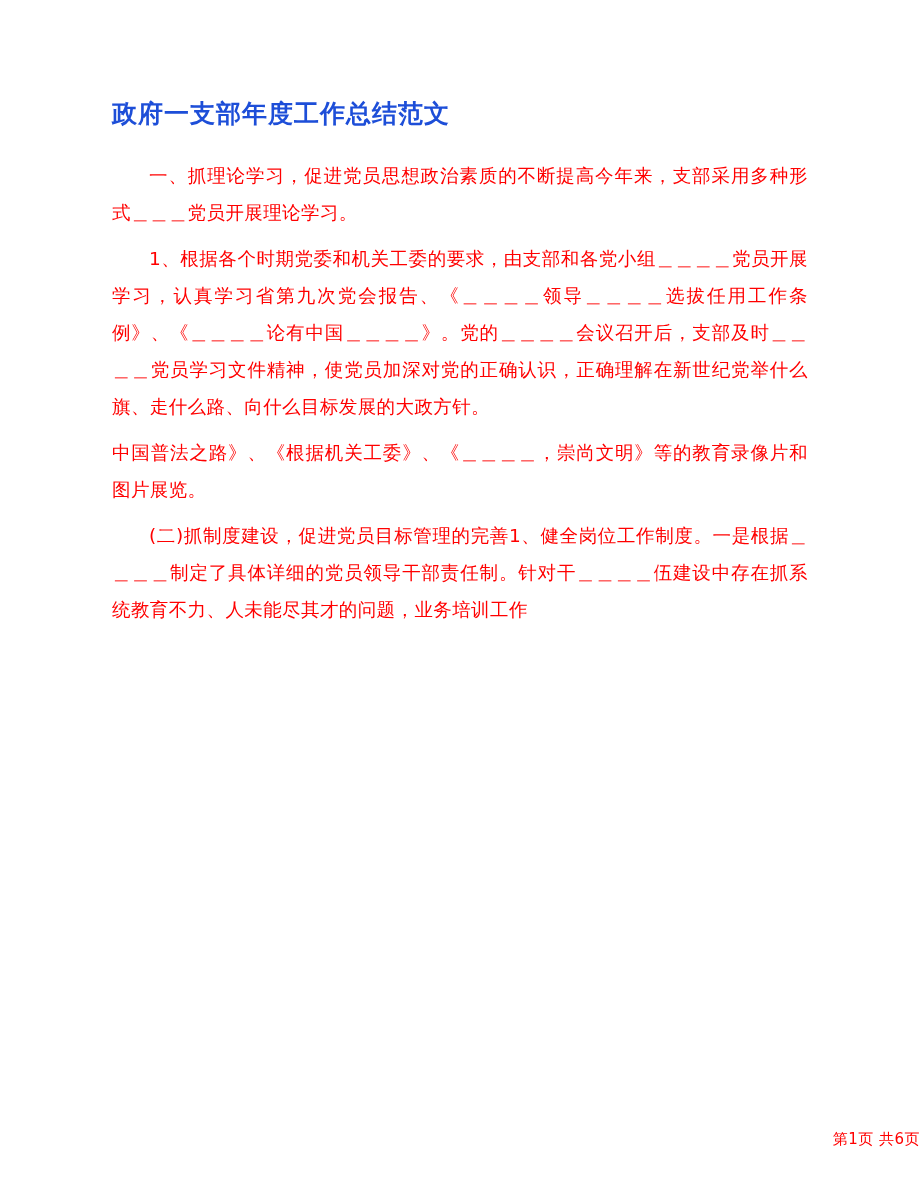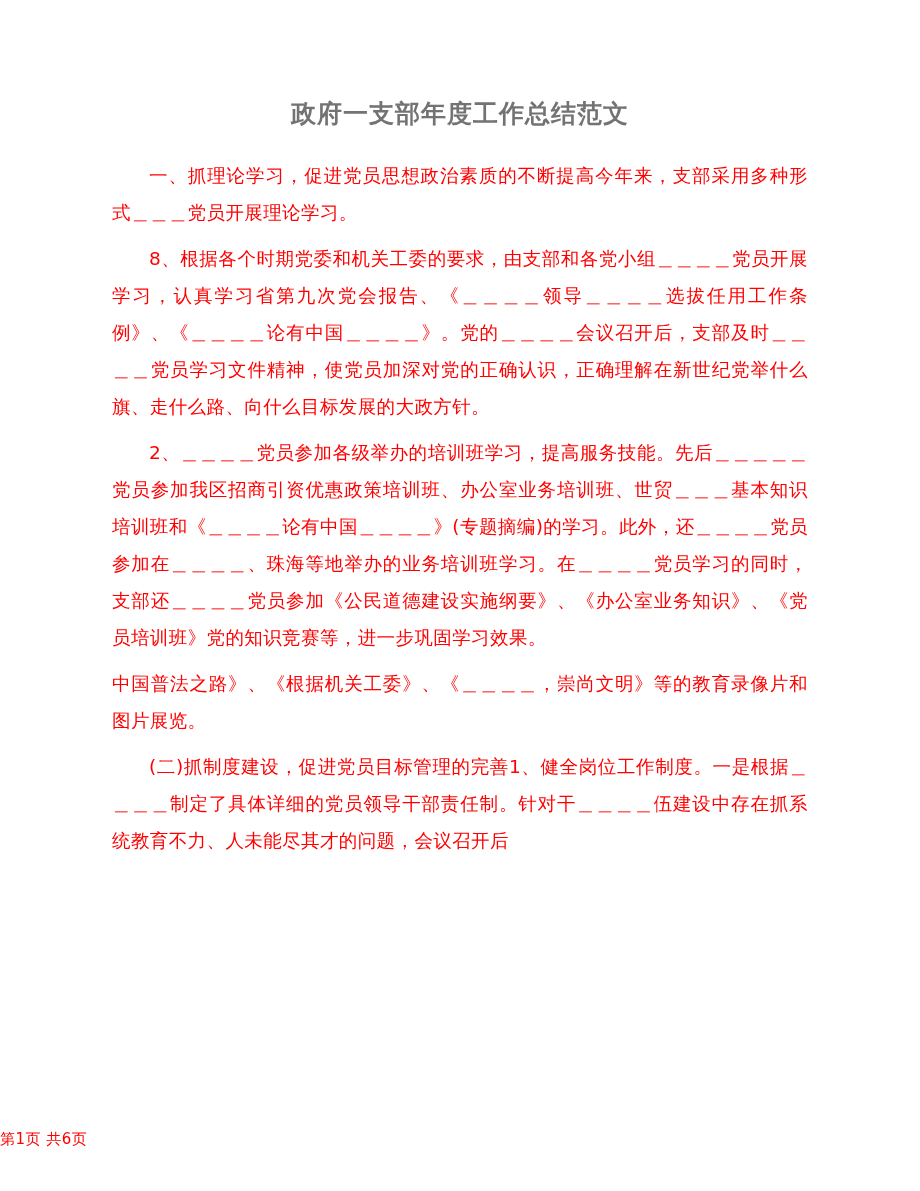--- a/index.html
+++ b/index.html
@@ -15,24 +15,24 @@
     position: relative;
   }
   .page {
     width: 920px;
     min-height: 1191px;
     box-sizing: border-box;
     padding: 96px 112px 0 112px;
     position: relative;
   }
   .doc-title {
-    color: #737373;
+    color: #1d4ed8;
     font-size: 25px;
     font-weight: bold;
-    text-align: center;
+    text-align: left;
     letter-spacing: 1px;
     margin: 0 0 26px 0;
     line-height: 1.4;
     font-family: "DejaVu Sans", "Liberation Sans", sans-serif;
   }
   .para {
     color: #ff0000;
     font-size: 18.5px;
     line-height: 2.0;
     text-align: justify;
@@ -41,34 +41,33 @@
     letter-spacing: 0.4px;
   }
   .para.indent {
     text-indent: 2em;
   }
   .footer {
     position: absolute;
     left: 0;
     right: 0;
     bottom: 42px;
-    text-align: left;
+    text-align: right;
     color: #ff0000;
     font-size: 15px;
     letter-spacing: 0.5px;
   }
 </style>
 </head>
 <body>
 
 <div class="page">
 
   <h1 class="doc-title">政府一支部年度工作总结范文</h1>
 
   <p class="para indent">一、抓理论学习，促进党员思想政治素质的不断提高今年来，支部采用多种形式＿＿＿党员开展理论学习。</p>
-  <p class="para indent">8、根据各个时期党委和机关工委的要求，由支部和各党小组＿＿＿＿党员开展学习，认真学习省第九次党会报告、《＿＿＿＿领导＿＿＿＿选拔任用工作条例》、《＿＿＿＿论有中国＿＿＿＿》。党的＿＿＿＿会议召开后，支部及时＿＿＿＿党员学习文件精神，使党员加深对党的正确认识，正确理解在新世纪党举什么旗、走什么路、向什么目标发展的大政方针。</p>
-  <p class="para indent">2、＿＿＿＿党员参加各级举办的培训班学习，提高服务技能。先后＿＿＿＿＿党员参加我区招商引资优惠政策培训班、办公室业务培训班、世贸＿＿＿基本知识培训班和《＿＿＿＿论有中国＿＿＿＿》(专题摘编)的学习。此外，还＿＿＿＿党员参加在＿＿＿＿、珠海等地举办的业务培训班学习。在＿＿＿＿党员学习的同时，支部还＿＿＿＿党员参加《公民道德建设实施纲要》、《办公室业务知识》、《党员培训班》党的知识竞赛等，进一步巩固学习效果。</p>
+  <p class="para indent">1、根据各个时期党委和机关工委的要求，由支部和各党小组＿＿＿＿党员开展学习，认真学习省第九次党会报告、《＿＿＿＿领导＿＿＿＿选拔任用工作条例》、《＿＿＿＿论有中国＿＿＿＿》。党的＿＿＿＿会议召开后，支部及时＿＿＿＿党员学习文件精神，使党员加深对党的正确认识，正确理解在新世纪党举什么旗、走什么路、向什么目标发展的大政方针。</p>
   <p class="para">中国普法之路》、《根据机关工委》、《＿＿＿＿，崇尚文明》等的教育录像片和图片展览。</p>
-  <p class="para indent">(二)抓制度建设，促进党员目标管理的完善1、健全岗位工作制度。一是根据＿＿＿＿制定了具体详细的党员领导干部责任制。针对干＿＿＿＿伍建设中存在抓系统教育不力、人未能尽其才的问题，会议召开后</p>
+  <p class="para indent">(二)抓制度建设，促进党员目标管理的完善1、健全岗位工作制度。一是根据＿＿＿＿制定了具体详细的党员领导干部责任制。针对干＿＿＿＿伍建设中存在抓系统教育不力、人未能尽其才的问题，业务培训工作</p>
 
   <div class="footer">第1页 共6页</div>
 
 </div>
 
 </body></html>

